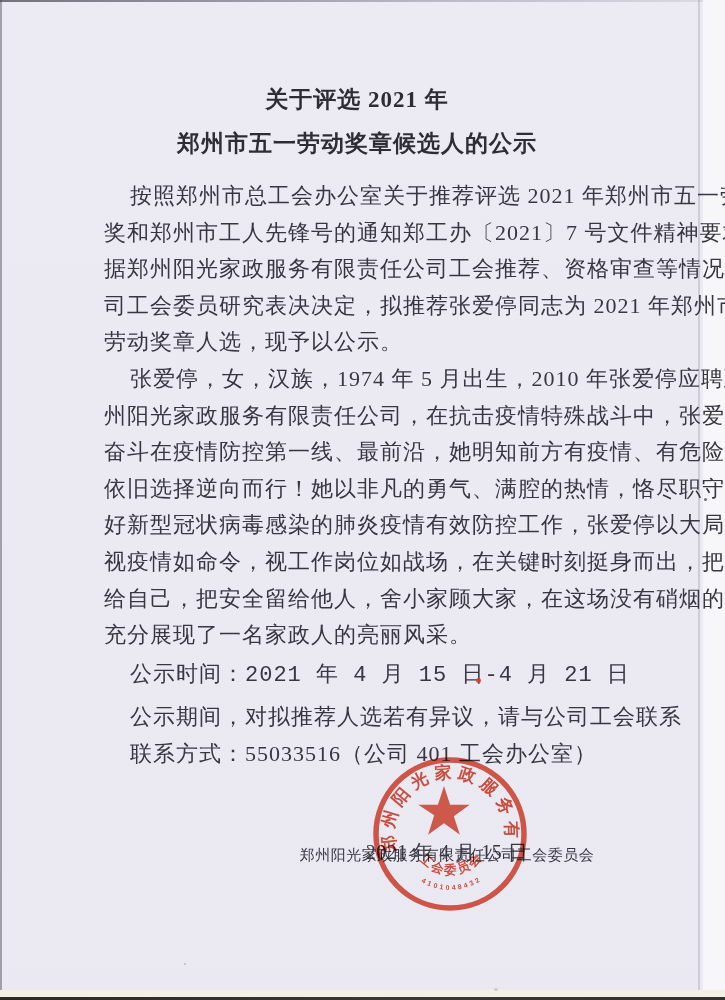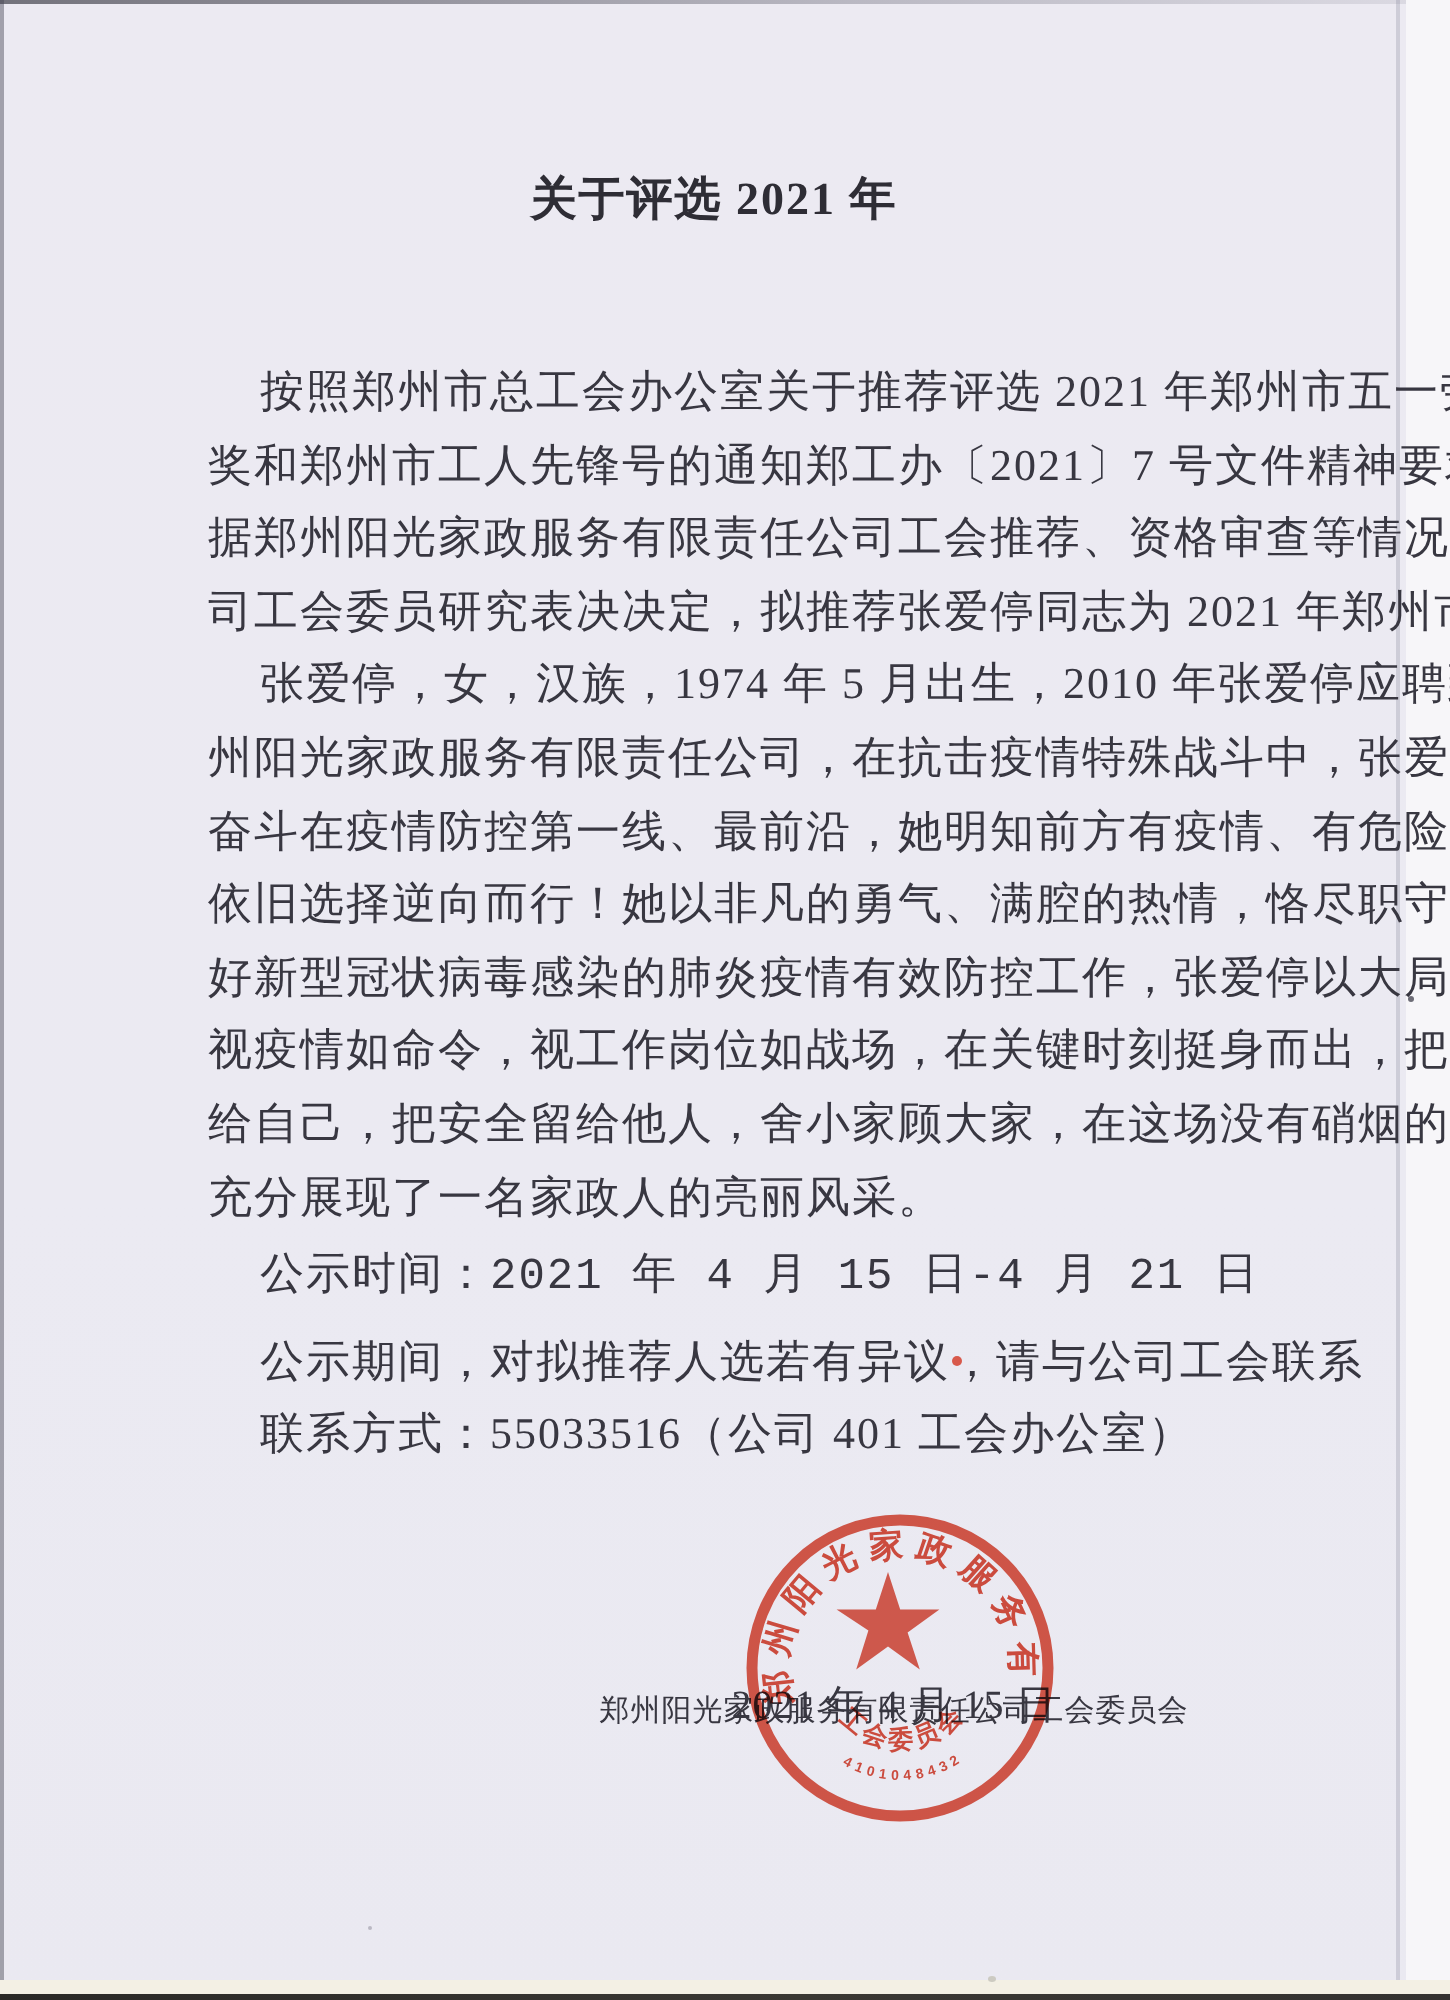--- a/index.html
+++ b/index.html
@@ -63,26 +63,28 @@
 <div class="page">
 
   <div class="edge-top"></div>
   <div class="edge-right-strip"></div>
   <div class="fold-line"></div>
   <div class="edge-left"></div>
   <div class="edge-bottom-cream"></div>
   <div class="edge-bottom-dark"></div>
 
   <div class="title title-1">关于评选 2021 年</div>
+  <div class="title title-2">郑州市五一劳动奖章候选人的公示</div>
 
   <div class="body-text">
     <div class="line indent">按照郑州市总工会办公室关于推荐评选 2021 年郑州市五一劳动</div>
     <div class="line">奖和郑州市工人先锋号的通知郑工办〔2021〕7 号文件精神要求，根</div>
     <div class="line">据郑州阳光家政服务有限责任公司工会推荐、资格审查等情况，经公</div>
     <div class="line">司工会委员研究表决决定，拟推荐张爱停同志为 2021 年郑州市五一</div>
+    <div class="line">劳动奖章人选，现予以公示。</div>
 
     <div class="line indent">张爱停，女，汉族，1974 年 5 月出生，2010 年张爱停应聘到郑</div>
     <div class="line">州阳光家政服务有限责任公司，在抗击疫情特殊战斗中，张爱停坚守</div>
     <div class="line">奋斗在疫情防控第一线、最前沿，她明知前方有疫情、有危险，但她</div>
     <div class="line">依旧选择逆向而行！她以非凡的勇气、满腔的热情，恪尽职守。为做</div>
     <div class="line">好新型冠状病毒感染的肺炎疫情有效防控工作，张爱停以大局为重，</div>
     <div class="line">视疫情如命令，视工作岗位如战场，在关键时刻挺身而出，把风险留</div>
     <div class="line">给自己，把安全留给他人，舍小家顾大家，在这场没有硝烟的战场上</div>
     <div class="line">充分展现了一名家政人的亮丽风采。</div>
 

